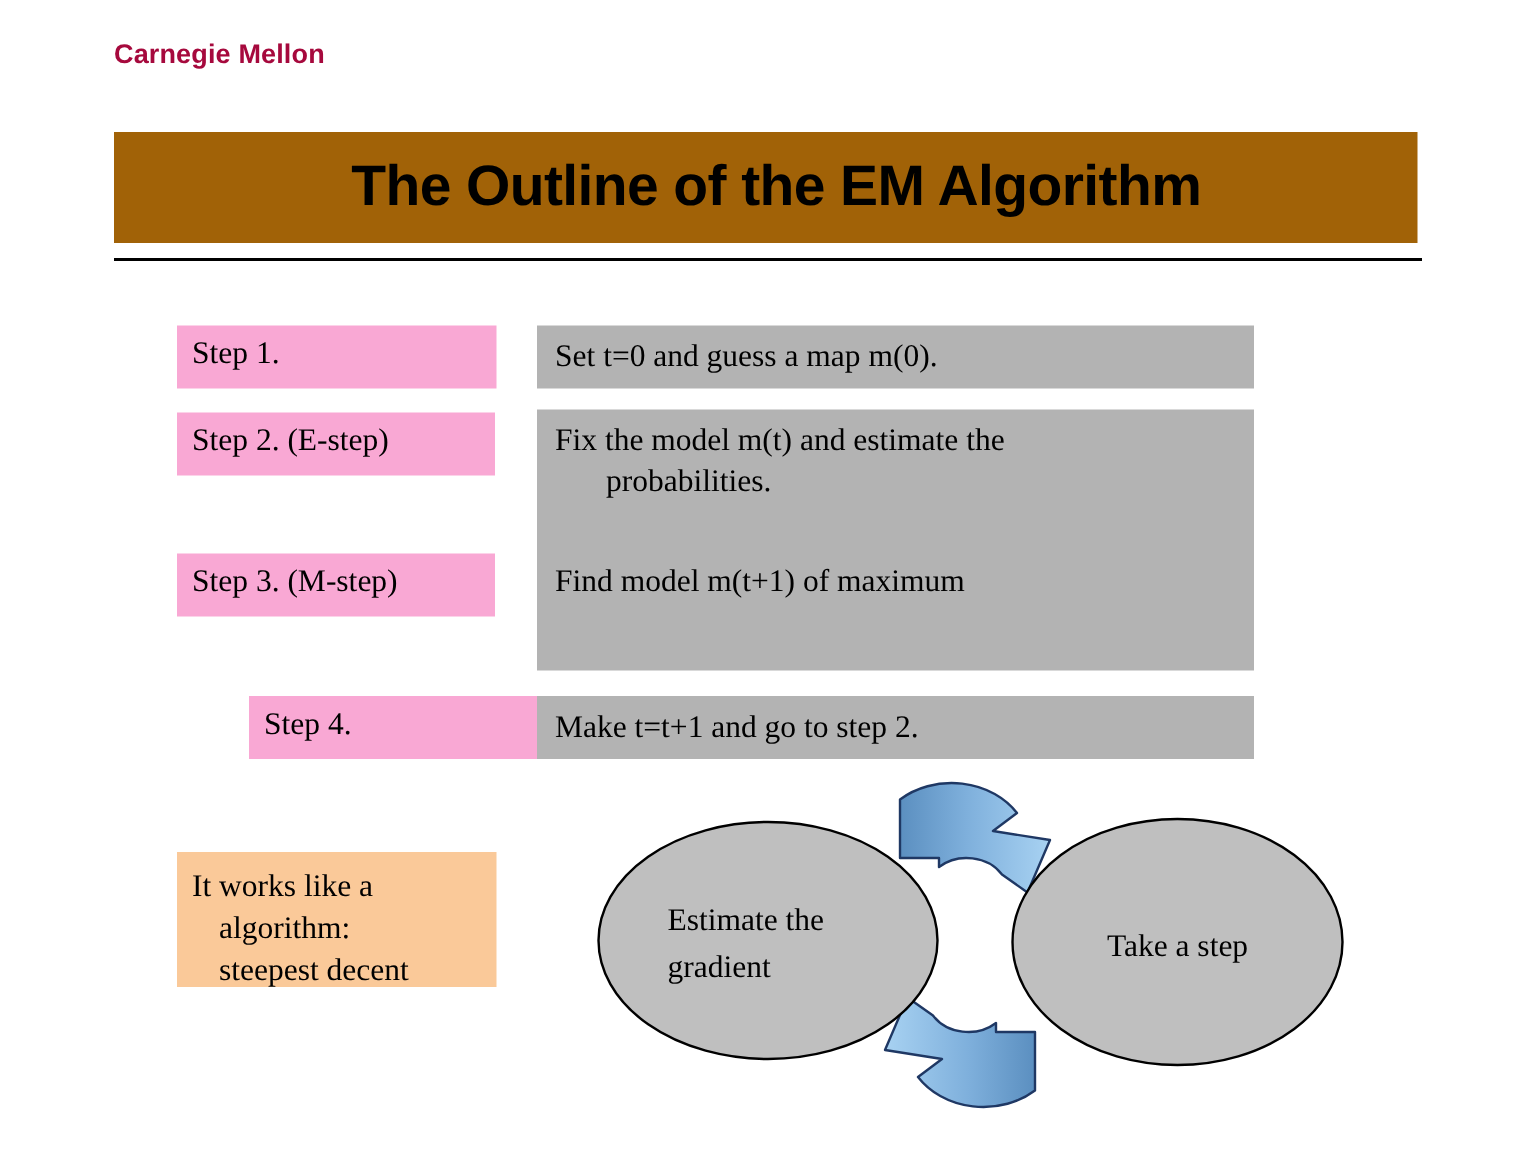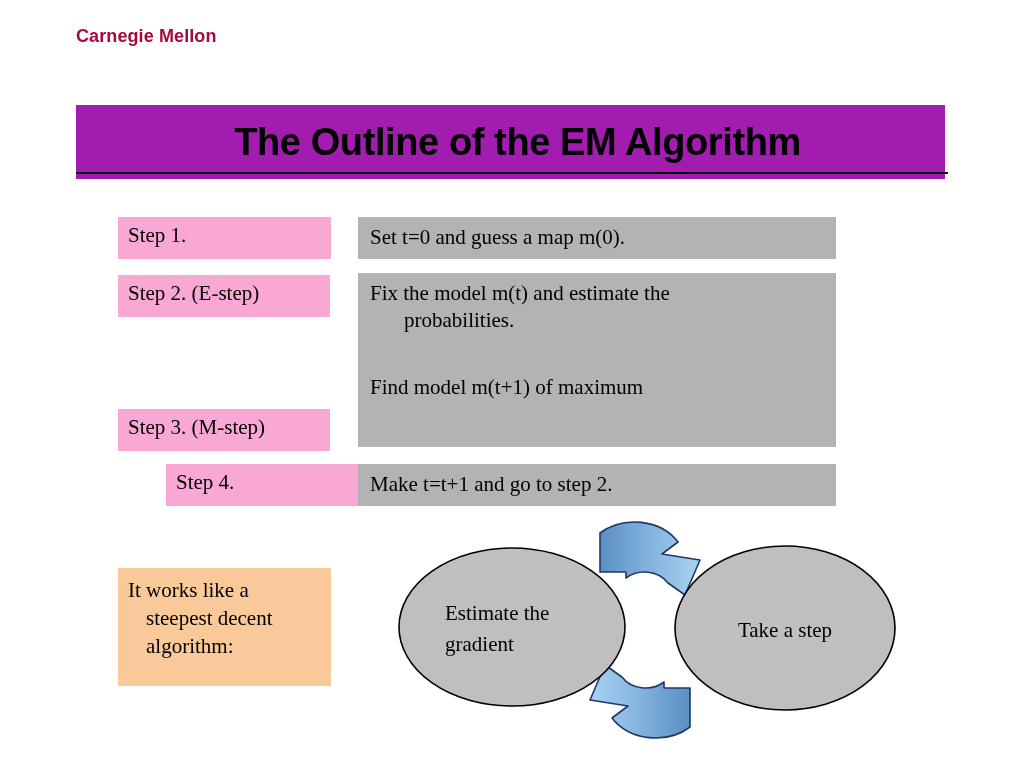--- a/index.html
+++ b/index.html
@@ -33,22 +33,21 @@
     color: #A6093D;
   }
 
   
   .title-banner {
     position: absolute;
     left: 76px;
     top: 88px;
     width: 869px;
     height: 74px;
-    background: #a21caf;
-    margin-top: 17px;
+    background: #a16207;
   }
   .title-text {
     position: absolute;
     left: 0;
     right: 0;
     top: 50%;
     transform: translateY(-50%);
     text-align: center;
     font-family: "Liberation Sans", sans-serif;
     font-weight: bold;
@@ -90,33 +89,33 @@
     padding-left: 34px;
   }
 
   
   #label-1 { left: 118px; top: 217px; width: 213px; height: 42px; }
   #body-1  { left: 358px; top: 217px; width: 478px; height: 42px; }
 
   #label-2 { left: 118px; top: 275px; width: 212px; height: 42px; }
   #body-2  { left: 358px; top: 273px; width: 478px; height: 100px; }
 
-  #label-3 { left: 118px; top: 369px; width: 212px; height: 42px; margin-top: 40px; }
+  #label-3 { left: 118px; top: 369px; width: 212px; height: 42px; }
   #body-3  { left: 358px; top: 367px; width: 478px; height: 80px; }
 
   #label-4 { left: 118px; top: 464px; width: 213px; height: 42px; margin-left: 48px; }
   #body-4  { left: 358px; top: 464px; width: 478px; height: 42px; }
 
   
   .note-box {
     position: absolute;
     left: 118px;
     top: 568px;
     width: 213px;
-    height: 118px;
+    height: 90px;
     background: #FAC999;
     font-size: 21px;
     line-height: 1.33;
     color: #000000;
     box-sizing: border-box;
     padding: 9px 6px 22px 10px;
   }
   .note-box .hang2 { display: block; padding-left: 18px; }
 
   
@@ -162,22 +161,22 @@
     <span>Find model m(t+1) of maximum</span>
   </div>
 
   <div class="label-box" id="label-4">Step 4.</div>
   <div class="body-box" id="body-4">
     <span>Make t=t+1 and go to step 2.</span>
   </div>
 
   <div class="note-box">
     <span>It works like a</span>
+    <span class="hang2">algorithm:</span>
     <span class="hang2">steepest decent</span>
-    <span class="hang2">algorithm:</span>
   </div>
 
   <div class="cycle">
     <svg width="520" height="230" viewBox="0 0 520 230" xmlns="http://www.w3.org/2000/svg">
       <defs>
         <linearGradient id="gradTop" x1="0" y1="0" x2="1" y2="0">
           <stop offset="0%" stop-color="#5B8FC0"></stop>
           <stop offset="45%" stop-color="#7FB0DC"></stop>
           <stop offset="100%" stop-color="#A8D2F2"></stop>
         </linearGradient>

